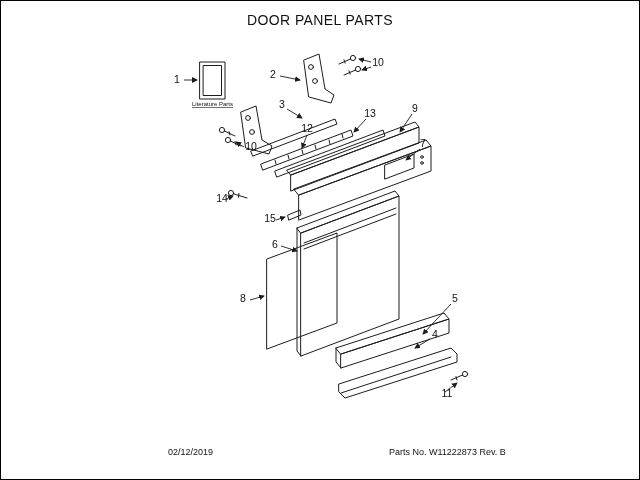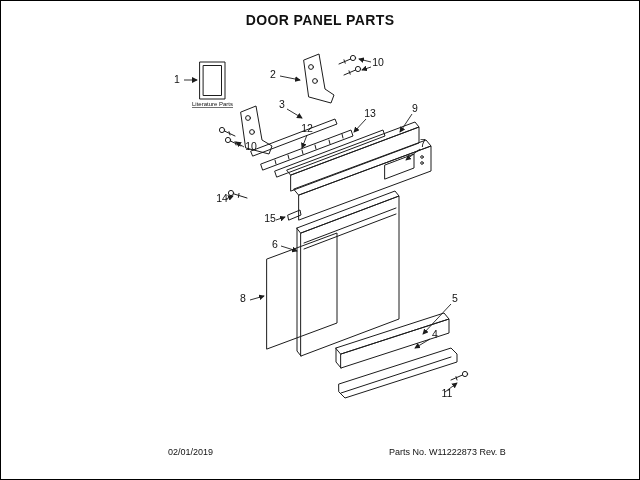--- a/index.html
+++ b/index.html
@@ -1,18 +1,18 @@
 <!DOCTYPE html>
 <html><head>
 <meta charset="utf-8">
 <style>
   html,body{margin:0;padding:0;background:#fff;}
   .page{position:relative;width:640px;height:480px;box-sizing:border-box;border:1px solid #000;
         background:#fff;font-family:"Liberation Sans","DejaVu Sans",sans-serif;overflow:hidden;}
-  .title{position:absolute;top:11px;left:0;width:100%;text-align:center;font-weight:700;
+  .title{position:absolute;top:11px;left:0;width:100%;text-align:center;font-weight:400;
          font-size:14px;letter-spacing:.4px;color:#111;}
   .footer-date{position:absolute;top:446px;left:167px;font-size:9px;color:#111;}
   .footer-part{position:absolute;top:446px;left:388px;font-size:9px;color:#111;}
   svg.diagram{position:absolute;top:0;left:0;}
   .lines{fill:none;stroke:#1c1c1c;stroke-width:1;stroke-linejoin:round;stroke-linecap:round;}
   .leader{fill:none;stroke:#1c1c1c;stroke-width:.9;}
   .callout{font-size:10.5px;fill:#111;text-anchor:middle;font-family:"Liberation Sans",sans-serif;}
   .tinylabel{font-size:6px;fill:#111;text-anchor:middle;text-decoration:underline;
              font-family:"Liberation Sans",sans-serif;}
   .display{fill:#fff;}
@@ -168,15 +168,15 @@
       <text class="callout" x="269" y="221">15</text>
       <text class="callout" x="274" y="247">6</text>
       <text class="callout" x="242" y="301">8</text>
       <text class="callout" x="454" y="301">5</text>
       <text class="callout" x="434" y="337">4</text>
       <text class="callout" x="446" y="396">11</text>
       <text class="tinylabel" x="211.5" y="105">Literature Parts</text>
     </g>
   </svg>
 
-  <span class="footer-date">02/01/2019</span>
+  <span class="footer-date">02/12/2019</span>
   <span class="footer-part">Parts No. W11222873  Rev. B</span>
 </div>
 
 </body></html>

